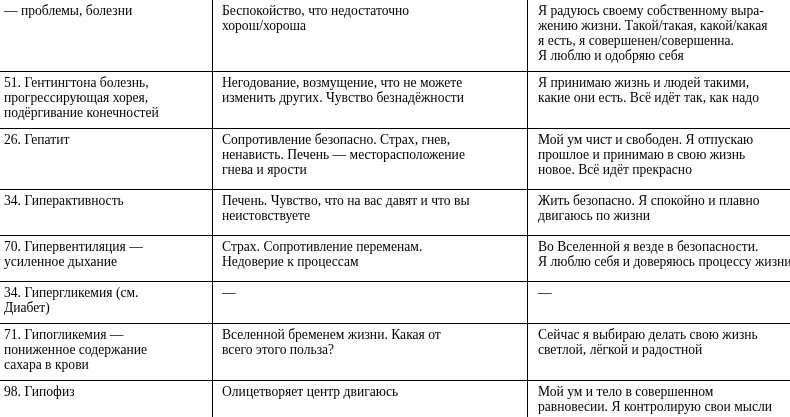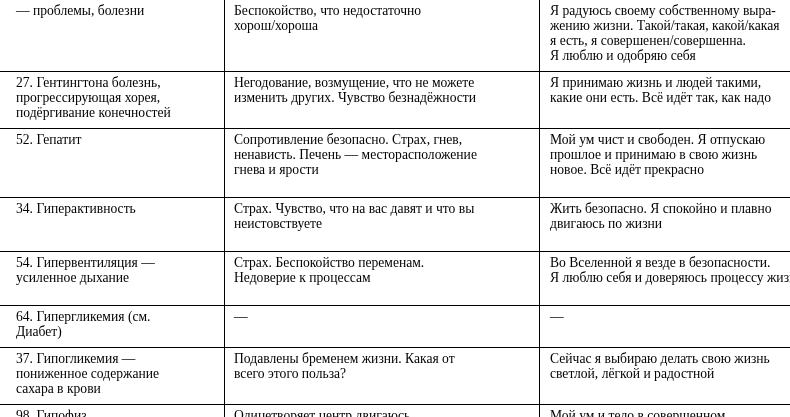--- a/index.html
+++ b/index.html
@@ -22,26 +22,26 @@
     color: #000000;
   }
   table.ref-table td {
     vertical-align: top;
     white-space: pre-line;
     border-bottom: 1px solid #000000;
     word-wrap: break-word;
   }
   td.col-disease {
     width: 200px;
-    padding: 3px 8px 8px 16px;
+    padding: 3px 8px 8px 4px;
   }
   td.col-cause {
     width: 297px;
     border-left: 1px solid #000000;
-    padding: 3px 8px 20px 9px;
+    padding: 3px 8px 12px 9px;
   }
   td.col-affirmation {
     width: 293px;
     border-left: 1px solid #000000;
     padding: 3px 4px 8px 10px;
   }
 </style>
 </head>
 <body>
 
@@ -50,63 +50,63 @@
     <tr>
       <td class="col-disease">— проблемы, болезни</td>
       <td class="col-cause">Беспокойство, что недостаточно
 хорош/хороша</td>
       <td class="col-affirmation">Я радуюсь своему собственному выра-
 жению жизни. Такой/такая, какой/какая
 я есть, я совершенен/совершенна.
 Я люблю и одобряю себя</td>
     </tr>
     <tr>
-      <td class="col-disease">27. Гентингтона болезнь,
+      <td class="col-disease">51. Гентингтона болезнь,
 прогрессирующая хорея,
 подёргивание конечностей</td>
       <td class="col-cause">Негодование, возмущение, что не можете
 изменить других. Чувство безнадёжности</td>
       <td class="col-affirmation">Я принимаю жизнь и людей такими,
 какие они есть. Всё идёт так, как надо</td>
     </tr>
     <tr>
-      <td class="col-disease">52. Гепатит</td>
+      <td class="col-disease">26. Гепатит</td>
       <td class="col-cause">Сопротивление безопасно. Страх, гнев,
 ненависть. Печень — месторасположение
 гнева и ярости</td>
       <td class="col-affirmation">Мой ум чист и свободен. Я отпускаю
 прошлое и принимаю в свою жизнь
 новое. Всё идёт прекрасно</td>
     </tr>
     <tr>
       <td class="col-disease">34. Гиперактивность</td>
-      <td class="col-cause">Страх. Чувство, что на вас давят и что вы
+      <td class="col-cause">Печень. Чувство, что на вас давят и что вы
 неистовствуете</td>
       <td class="col-affirmation">Жить безопасно. Я спокойно и плавно
 двигаюсь по жизни</td>
     </tr>
     <tr>
-      <td class="col-disease">54. Гипервентиляция —
+      <td class="col-disease">70. Гипервентиляция —
 усиленное дыхание</td>
-      <td class="col-cause">Страх. Беспокойство переменам.
+      <td class="col-cause">Страх. Сопротивление переменам.
 Недоверие к процессам</td>
       <td class="col-affirmation">Во Вселенной я везде в безопасности.
 Я люблю себя и доверяюсь процессу жизни</td>
     </tr>
     <tr>
-      <td class="col-disease">64. Гипергликемия (см.
+      <td class="col-disease">34. Гипергликемия (см.
 Диабет)</td>
       <td class="col-cause">—</td>
       <td class="col-affirmation">—</td>
     </tr>
     <tr>
-      <td class="col-disease">37. Гипогликемия —
+      <td class="col-disease">71. Гипогликемия —
 пониженное содержание
 сахара в крови</td>
-      <td class="col-cause">Подавлены бременем жизни. Какая от
+      <td class="col-cause">Вселенной бременем жизни. Какая от
 всего этого польза?</td>
       <td class="col-affirmation">Сейчас я выбираю делать свою жизнь
 светлой, лёгкой и радостной</td>
     </tr>
     <tr>
       <td class="col-disease">98. Гипофиз</td>
       <td class="col-cause">Олицетворяет центр двигаюсь</td>
       <td class="col-affirmation">Мой ум и тело в совершенном
 равновесии. Я контролирую свои мысли</td>
     </tr>

